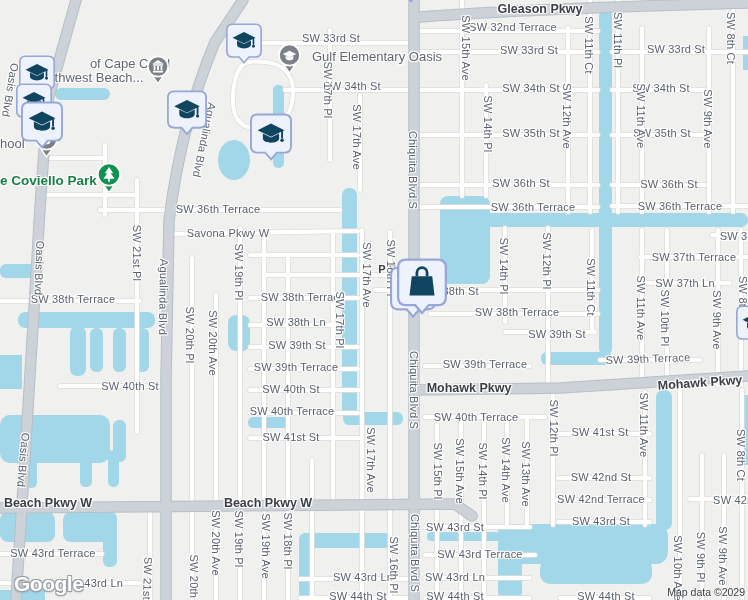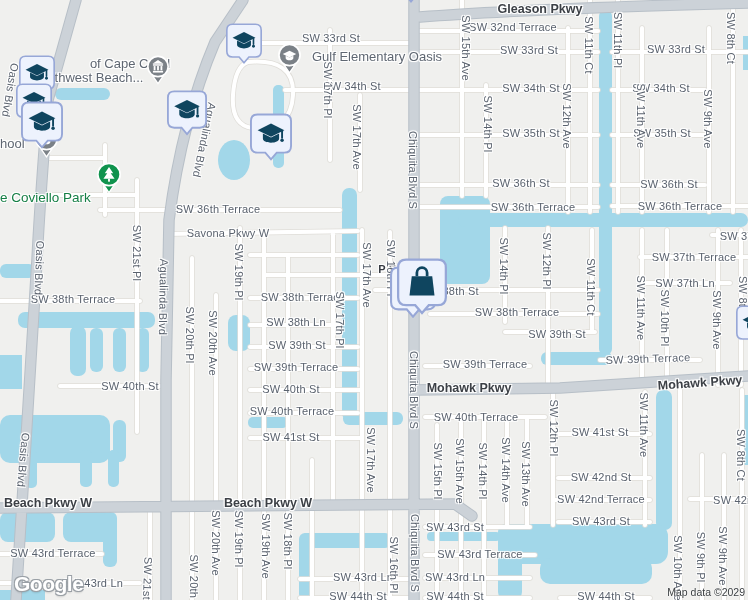--- a/index.html
+++ b/index.html
@@ -130,21 +130,21 @@
       <div class="lbl mj" style="left: 540px; top: 9px; transform: translate(-50%, -50%) rotate(0deg);">Gleason Pkwy</div>
       <div class="lbl mj" style="left: 469px; top: 388px; transform: translate(-50%, -50%) rotate(0deg);">Mohawk Pkwy</div>
       <div class="lbl mj" style="left: 700px; top: 383px; transform: translate(-50%, -50%) rotate(-4deg);">Mohawk Pkwy</div>
       <div class="lbl mj" style="left: 48px; top: 503px; transform: translate(-50%, -50%) rotate(0deg);">Beach Pkwy W</div>
       <div class="lbl mj" style="left: 268px; top: 503px; transform: translate(-50%, -50%) rotate(0deg);">Beach Pkwy W</div>
       <div class="lbl hood" style="left: 413px; top: 231px; transform: translate(-50%, -50%) rotate(0deg);">PELICAN</div>
       <div class="lbl poi" style="left: 377px; top: 56px; transform: translate(-50%, -50%) rotate(0deg);">Gulf Elementary Oasis</div>
       <div class="lbl poi" style="left: 102px; top: 63px; transform: translate(-50%, -50%) rotate(0deg); margin-left: 28px;">of Cape Coral</div>
       <div class="lbl poi" style="left: 99px; top: 77px; transform: translate(-50%, -50%) rotate(0deg);">thwest Beach...</div>
       <div class="lbl poi" style="left: 0px; top: 143px; transform: translate(0px, -50%) rotate(0deg);">hool</div>
-      <div class="lbl park" style="left: 0px; top: 198px; transform: translate(0px, -50%) rotate(0deg);">e Coviello Park</div>
+      <div class="lbl park" style="left: 0px; top: 181px; transform: translate(0px, -50%) rotate(0deg); font-weight: bold;">e Coviello Park</div>
       <div class="lbl stv" style="left: 10px; top: 90px; transform: translate(-50%, -50%) rotate(100deg);">Oasis Blvd</div>
       <div class="lbl stv" style="left: 39px; top: 268px; transform: translate(-50%, -50%) rotate(92deg);">Oasis Blvd</div>
       <div class="lbl stv" style="left: 23px; top: 460px; transform: translate(-50%, -50%) rotate(95deg);">Oasis Blvd</div>
       <div class="lbl stv" style="left: 204px; top: 140px; transform: translate(-50%, -50%) rotate(102deg);">Agualinda Blvd</div>
       <div class="lbl stv" style="left: 163px; top: 297px; transform: translate(-50%, -50%) rotate(91deg);">Agualinda Blvd</div>
       <div class="lbl stv" style="left: 136px; top: 253px; transform: translate(-50%, -50%) rotate(90deg);">SW 21st Pl</div>
       <div class="lbl stv" style="left: 147px; top: 585px; transform: translate(-50%, -50%) rotate(92deg);">SW 21st Pl</div>
       <div class="lbl stv" style="left: 189px; top: 335px; transform: translate(-50%, -50%) rotate(90deg);">SW 20th Pl</div>
       <div class="lbl stv" style="left: 193px; top: 583px; transform: translate(-50%, -50%) rotate(90deg);">SW 20th Pl</div>
       <div class="lbl stv" style="left: 212px; top: 343px; transform: translate(-50%, -50%) rotate(90deg);">SW 20th Ave</div>

